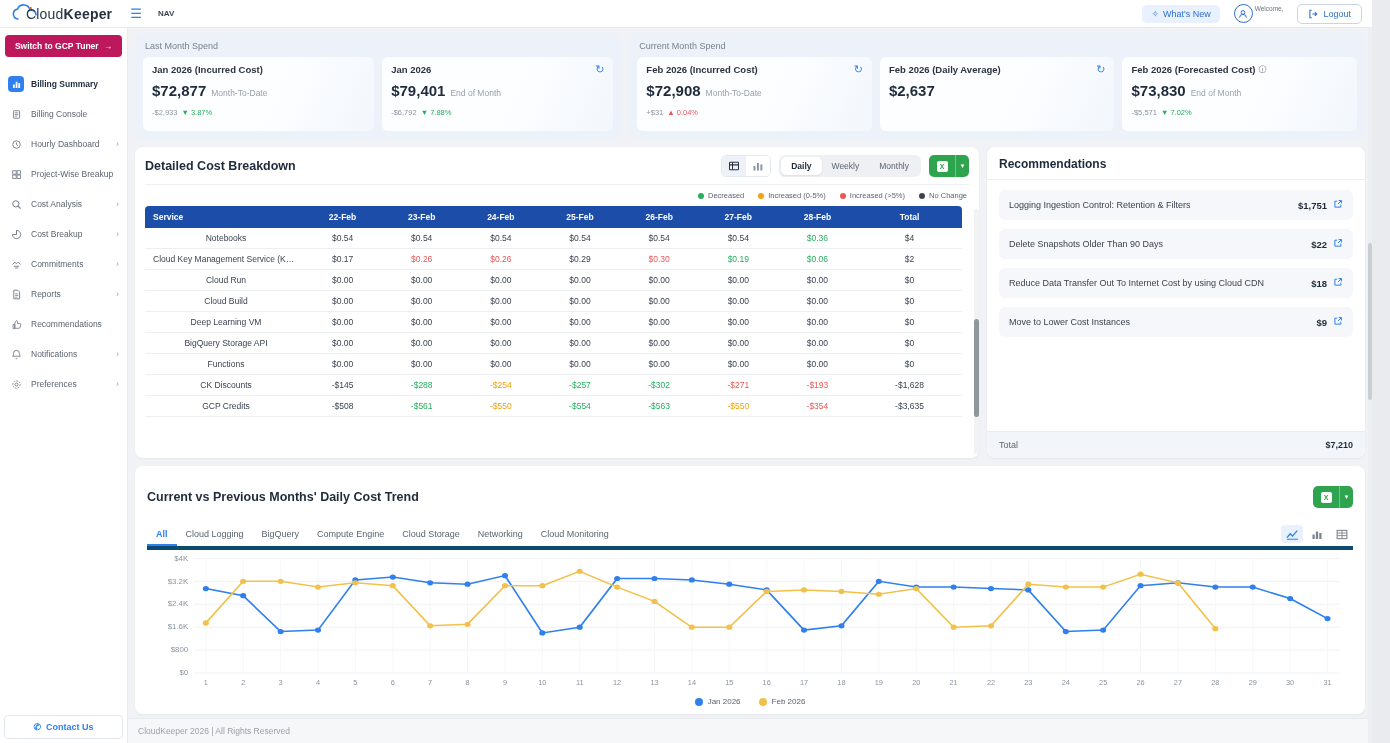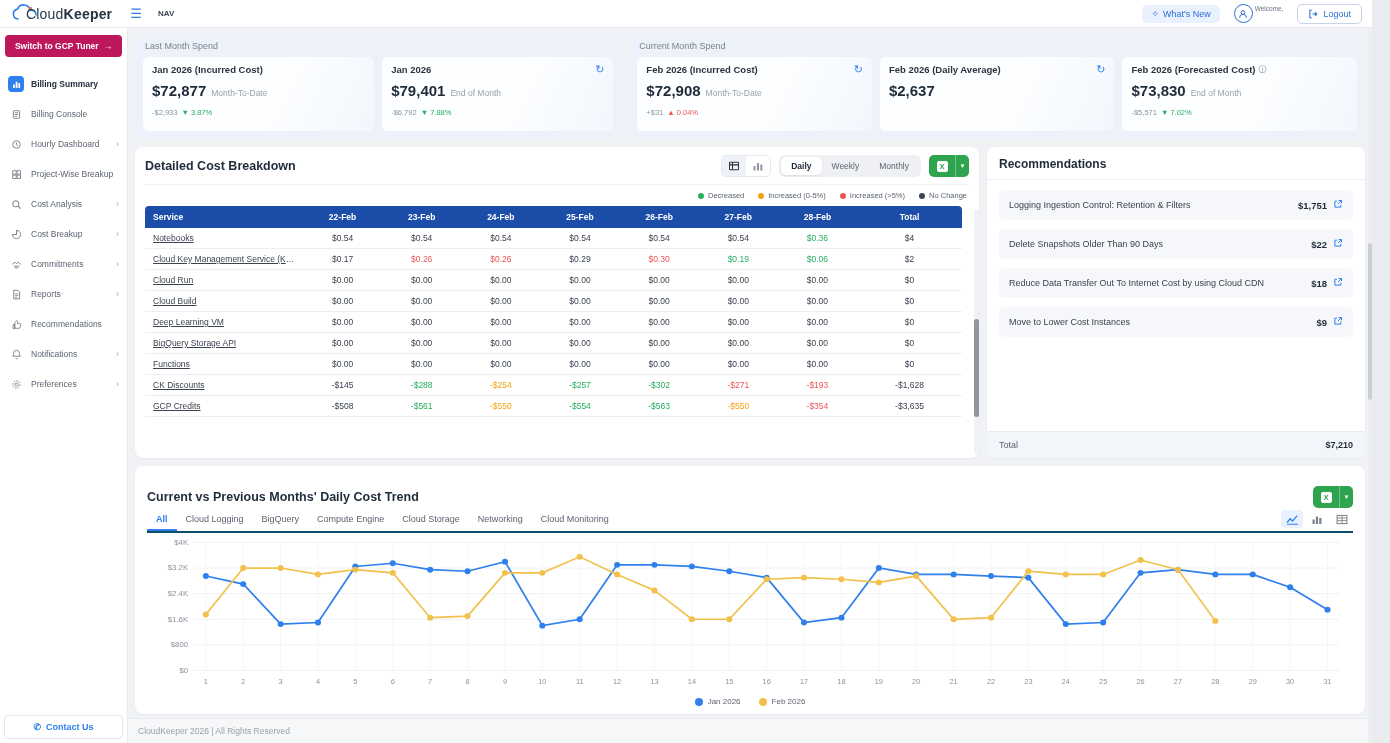--- a/index.html
+++ b/index.html
@@ -73,41 +73,41 @@
   .xls-ic { background:#fff; color:#2fa44f; font-size:7px; font-weight:bold; width:11px; height:11px; border-radius:2px; display:flex; align-items:center; justify-content:center; }
   .bd-legend { display:flex; justify-content:flex-end; gap:14px; padding:6px 2px 6px; }
   .leg-item { display:flex; align-items:center; gap:4px; font-size:7.5px; color:#5b6470; }
   .leg-dot { width:6px; height:6px; border-radius:50%; }
   .table-wrap { position:relative; flex:1 1 auto; overflow:hidden; padding-right:7px; }
   table.bd { width:100%; border-collapse:collapse; table-layout:fixed; }
   table.bd th { background:#1c4da8; color:#fff; font-size:8.5px; font-weight:bold; padding:6px 4px; text-align:center; }
   table.bd th:first-child { text-align:left; padding-left:8px; width:158px; border-top-left-radius:4px; }
   table.bd th:last-child { width:105px; border-top-right-radius:4px; }
   table.bd td { font-size:8.5px; color:#3b4350; border-bottom:1px solid #eceef2; padding:5px 4px; text-align:center; background:#fff; }
-  table.bd td:first-child { text-align:left; padding-left:8px; white-space:nowrap; overflow:hidden; text-overflow:ellipsis;text-decoration:underline; }
+  table.bd td:first-child { text-align:center; padding-left:8px; white-space:nowrap; overflow:hidden; text-overflow:ellipsis; }
   table.bd td.cg { color:#27ae60; } table.bd td.co { color:#f2a20c; } table.bd td.cr { color:#eb5757; }
   .v-scroll { position:absolute; right:0; top:62px; bottom:4px; width:5px; background:#f1f2f4; border-radius:3px; }
   .v-thumb { position:absolute; right:0; width:5px; background:#8f969e; border-radius:3px; top:45%; height:40%; }
 
   .recs { width:378px; flex:0 0 auto; display:flex; flex-direction:column; overflow:hidden; }
   .recs-title { font-size:12px; font-weight:bold; color:#1f2b3a; padding:10px 12px 8px; border-bottom:1px solid #eef0f3; }
   .recs-list { padding:10px 12px; display:flex; flex-direction:column; gap:9px; flex:1 1 auto; }
   .rec-item { background:#f5f7fa; border-radius:6px; padding:9px 10px; display:flex; align-items:center; cursor:pointer; }
   .rec-label { font-size:9px; color:#3b4350; }
   .rec-right { margin-left:auto; display:flex; align-items:center; gap:6px; }
   .rec-value { font-size:9.5px; font-weight:bold; color:#1f2b3a; }
   .rec-link { color:#2f80ed; font-size:9px; cursor:pointer; }
   .recs-footer { background:#f2f6fb; border-top:1px solid #e7ecf3; padding:8px 12px; display:flex; font-size:9px; color:#5b6470; border-radius:0 0 8px 8px; }
   .recs-total-val { margin-left:auto; font-weight:bold; color:#1f2b3a; }
 
   
   .trend { margin-top:8px; flex:1 1 auto; padding:8px 12px 4px; display:flex; flex-direction:column; min-height:0; }
   .trend-head { display:flex; align-items:center;margin-top:12px; }
   .trend-title { font-size:12.5px; font-weight:bold; color:#1f2b3a; }
-  .trend-tabs-row { display:flex; align-items:flex-end; border-bottom:2px solid #0c4a6e; margin-top:1px;gap:36px; }
+  .trend-tabs-row { display:flex; align-items:flex-end; border-bottom:4px solid #0c4a6e; margin-top:16px;gap:36px; }
   .t-tab { font-size:9px; color:#5b6470; padding:5px 9px; cursor:pointer; border-bottom:2px solid transparent; }
   .t-tab.active { color:#2f80ed; font-weight:bold; border-bottom-color:#2f80ed; }
   .chart-type-btns { margin-left:auto; display:flex; gap:3px; padding-bottom:3px; }
   .ct-btn { width:22px; height:18px; border:none; background:#fff; border-radius:4px; display:flex; align-items:center; justify-content:center; color:#7a828c; cursor:pointer; }
   .ct-btn.active { background:#e8f1fd; color:#2f80ed; }
   .chart-box { flex:1 1 auto; min-height:0; }
   .chart-box svg { display:block; width:100%; height:100%; }
   .chart-legend { display:flex; justify-content:center; gap:18px; padding:2px 0 4px; flex:0 0 auto; }
   .cl-item { display:flex; align-items:center; gap:5px; font-size:8px; color:#5b6470; }
   .cl-dot { width:8px; height:8px; border-radius:50%; }

